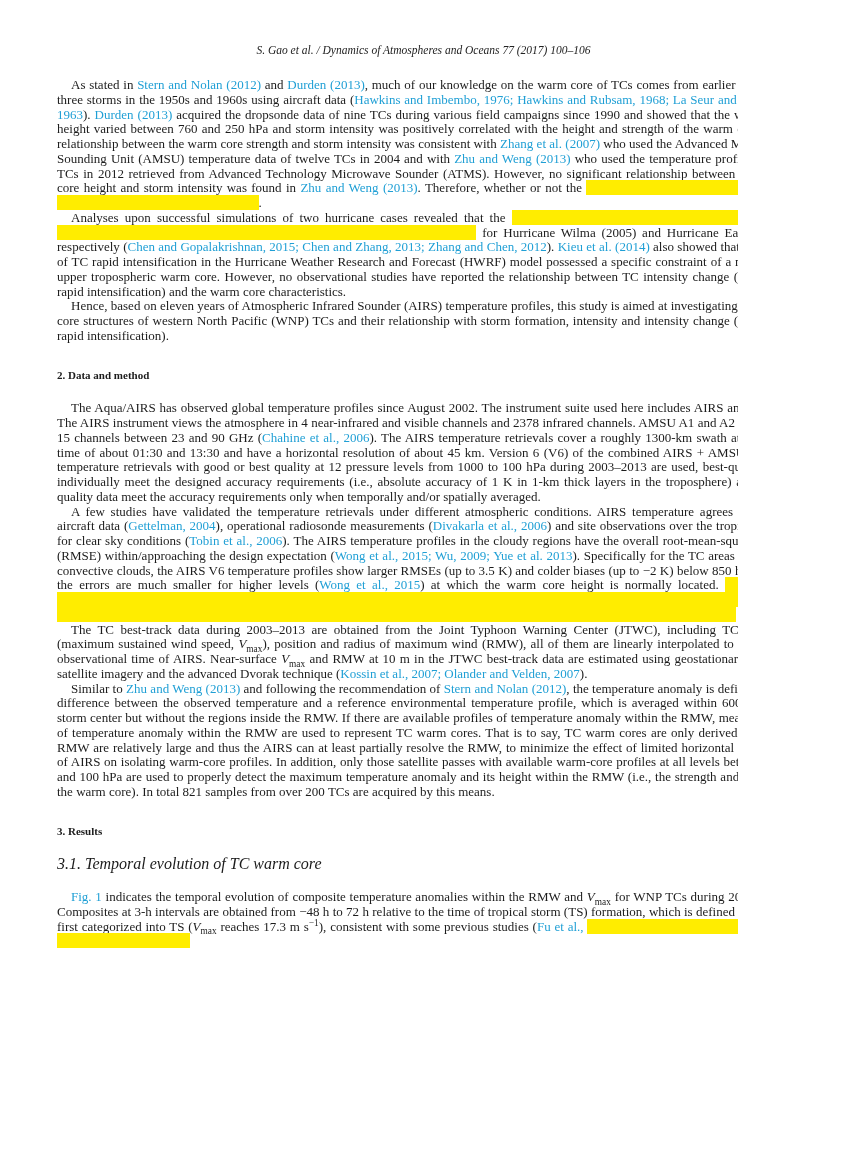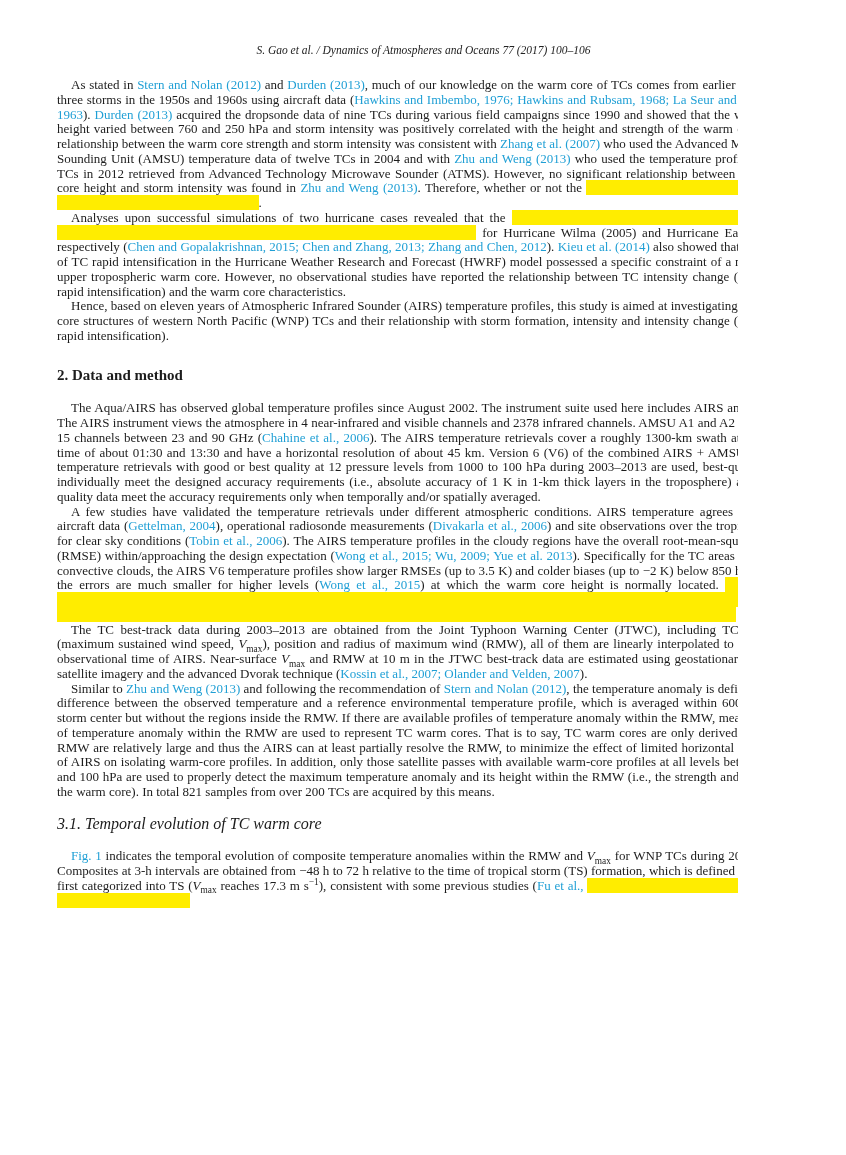--- a/index.html
+++ b/index.html
@@ -41,21 +41,21 @@
     line-height: 14.75px;
     text-align: justify;
     color: var(--text-color, #1c1c1c);
   }
   .para {
     margin: 0;
     text-indent: 14px;
     font-family: Liberation Serif, serif;
   }
   .sec-heading {
-    font-size: 15px;
+    font-size: 11px;
     font-weight: bold;
     margin: 24px 0 19px 0;
     text-align: left;
   }
   .subsec-heading {
     font-size: 16px;
     font-weight: normal;
     font-style: italic;
     margin: 17px 0 18px 0;
     text-align: left;
@@ -95,17 +95,18 @@
 
   <div class="article">
       <p class="para"><span class="seg-text">As stated in </span><span class="seg-link">Stern and Nolan (2012)</span><span class="seg-text"> and </span><span class="seg-link">Durden (2013)</span><span class="seg-text">, much of our knowledge on the warm core of TCs comes from earlier studies of three storms in the 1950s and 1960s using aircraft data (</span><span class="seg-link">Hawkins and Imbembo, 1976; Hawkins and Rubsam, 1968; La Seur and Hawkins, 1963</span><span class="seg-text">). </span><span class="seg-link">Durden (2013)</span><span class="seg-text"> acquired the dropsonde data of nine TCs during various field campaigns since 1990 and showed that the warm core height varied between 760 and 250 hPa and storm intensity was positively correlated with the height and strength of the warm core. This relationship between the warm core strength and storm intensity was consistent with </span><span class="seg-link">Zhang et al. (2007)</span><span class="seg-text"> who used the Advanced Microwave Sounding Unit (AMSU) temperature data of twelve TCs in 2004 and with </span><span class="seg-link">Zhu and Weng (2013)</span><span class="seg-text"> who used the temperature profiles of ten TCs in 2012 retrieved from Advanced Technology Microwave Sounder (ATMS). However, no significant relationship between the warm core height and storm intensity was found in </span><span class="seg-link">Zhu and Weng (2013)</span><span class="seg-text">. Therefore, whether or not the </span><span class="seg-hl">xxxxxxxxxx xxxxxxxxxx xxxxxxxxxx xxxxxxxxxx xxxxxxxxxx xxxxxxxxxx</span><span class="seg-text">.</span></p>
       <p class="para"><span class="seg-text">Analyses upon successful simulations of two hurricane cases revealed that the </span><span class="seg-hl">xxxxxxxxxx xxxxxxxxxx xxxxxxxxxx xxxxxxxxxx xxxxxxxxxx xxxxxxxxxx xxxxxxxxxx xxxxxxxxxx xxxxxxxxxx xxxxxxxxxx</span><span class="seg-text"> for Hurricane Wilma (2005) and Hurricane Earl (2010), respectively (</span><span class="seg-link">Chen and Gopalakrishnan, 2015; Chen and Zhang, 2013; Zhang and Chen, 2012</span><span class="seg-text">). </span><span class="seg-link">Kieu et al. (2014)</span><span class="seg-text"> also showed that the onset of TC rapid intensification in the Hurricane Weather Research and Forecast (HWRF) model possessed a specific constraint of a middle-to-upper tropospheric warm core. However, no observational studies have reported the relationship between TC intensity change (especially rapid intensification) and the warm core characteristics.</span></p>
       <p class="para"><span class="seg-text">Hence, based on eleven years of Atmospheric Infrared Sounder (AIRS) temperature profiles, this study is aimed at investigating the warm core structures of western North Pacific (WNP) TCs and their relationship with storm formation, intensity and intensity change (especially rapid intensification).</span></p>
       <h2 class="sec-heading">2. Data and method</h2>
       <p class="para"><span class="seg-text">The Aqua/AIRS has observed global temperature profiles since August 2002. The instrument suite used here includes AIRS and AMSU. The AIRS instrument views the atmosphere in 4 near-infrared and visible channels and 2378 infrared channels. AMSU A1 and A2 operate in 15 channels between 23 and 90 GHz (</span><span class="seg-link">Chahine et al., 2006</span><span class="seg-text">). The AIRS temperature retrievals cover a roughly 1300-km swath at the local time of about 01:30 and 13:30 and have a horizontal resolution of about 45 km. Version 6 (V6) of the combined AIRS + AMSU Level 2 temperature retrievals with good or best quality at 12 pressure levels from 1000 to 100 hPa during 2003–2013 are used, best-quality data individually meet the designed accuracy requirements (i.e., absolute accuracy of 1 K in 1-km thick layers in the troposphere) and good-quality data meet the accuracy requirements only when temporally and/or spatially averaged.</span></p>
       <p class="para"><span class="seg-text">A few studies have validated the temperature retrievals under different atmospheric conditions. AIRS temperature agrees well with aircraft data (</span><span class="seg-link">Gettelman, 2004</span><span class="seg-text">), operational radiosonde measurements (</span><span class="seg-link">Divakarla et al., 2006</span><span class="seg-text">) and site observations over the tropical ocean for clear sky conditions (</span><span class="seg-link">Tobin et al., 2006</span><span class="seg-text">). The AIRS temperature profiles in the cloudy regions have the overall root-mean-squared error (RMSE) within/approaching the design expectation (</span><span class="seg-link">Wong et al., 2015; Wu, 2009; Yue et al. 2013</span><span class="seg-text">). Specifically for the TC areas with deep convective clouds, the AIRS V6 temperature profiles show larger RMSEs (up to 3.5 K) and colder biases (up to −2 K) below 850 hPa, while the errors are much smaller for higher levels (</span><span class="seg-link">Wong et al., 2015</span><span class="seg-text">) at which the warm core height is normally located. </span><span class="seg-hl">xxxxxxxxxx xxxxxxxxxx xxxxxxxxxx xxxxxxxxxx xxxxxxxxxx xxxxxxxxxx xxxxxxxxxx xxxxxxxxxx xxxxxxxxxx xxxxxxxxxx xxxxxxxxxx xxxxxxxxxx xxxxxxxxxx xxxxxxxxxx xxxxxxxxxx xxxxxxxxxx xxxxxxxxxx xxxxxxxxxx xxxxxxxxxx xxxxxxxxxx xxxxxxxxxx</span></p>
       <p class="para"><span class="seg-text">The TC best-track data during 2003–2013 are obtained from the Joint Typhoon Warning Center (JTWC), including TC intensity (maximum sustained wind speed, </span><span class="seg-i">V</span><span class="seg-sub">max</span><span class="seg-text">), position and radius of maximum wind (RMW), all of them are linearly interpolated to match the observational time of AIRS. Near-surface </span><span class="seg-i">V</span><span class="seg-sub">max</span><span class="seg-text"> and RMW at 10 m in the JTWC best-track data are estimated using geostationary infrared satellite imagery and the advanced Dvorak technique (</span><span class="seg-link">Kossin et al., 2007; Olander and Velden, 2007</span><span class="seg-text">).</span></p>
       <p class="para"><span class="seg-text">Similar to </span><span class="seg-link">Zhu and Weng (2013)</span><span class="seg-text"> and following the recommendation of </span><span class="seg-link">Stern and Nolan (2012)</span><span class="seg-text">, the temperature anomaly is defined as the difference between the observed temperature and a reference environmental temperature profile, which is averaged within 600 km of a storm center but without the regions inside the RMW. If there are available profiles of temperature anomaly within the RMW, mean profiles of temperature anomaly within the RMW are used to represent TC warm cores. That is to say, TC warm cores are only derived when the RMW are relatively large and thus the AIRS can at least partially resolve the RMW, to minimize the effect of limited horizontal resolution of AIRS on isolating warm-core profiles. In addition, only those satellite passes with available warm-core profiles at all levels between 850 and 100 hPa are used to properly detect the maximum temperature anomaly and its height within the RMW (i.e., the strength and height of the warm core). In total 821 samples from over 200 TCs are acquired by this means.</span></p>
+      <h2 class="sec-heading">3. Results</h2>
       <h3 class="subsec-heading">3.1. Temporal evolution of TC warm core</h3>
       <p class="para"><span class="seg-link">Fig. 1</span><span class="seg-text"> indicates the temporal evolution of composite temperature anomalies within the RMW and </span><span class="seg-i">V</span><span class="seg-sub">max</span><span class="seg-text"> for WNP TCs during 2003–2013. Composites at 3-h intervals are obtained from −48 h to 72 h relative to the time of tropical storm (TS) formation, which is defined as a TC is first categorized into TS (</span><span class="seg-i">V</span><span class="seg-sub">max</span><span class="seg-text"> reaches 17.3 m s</span><span class="seg-sup">−1</span><span class="seg-text">), consistent with some previous studies (</span><span class="seg-link">Fu et al.,</span><span class="seg-text"> </span><span class="seg-hl">xxxxxxxxxx xxxxxxxxxx xxxxxxxxxx xxxxxxxxxx xxxxxxxxxx</span></p>
     </div>
 
 </div>
 
 </body></html>

